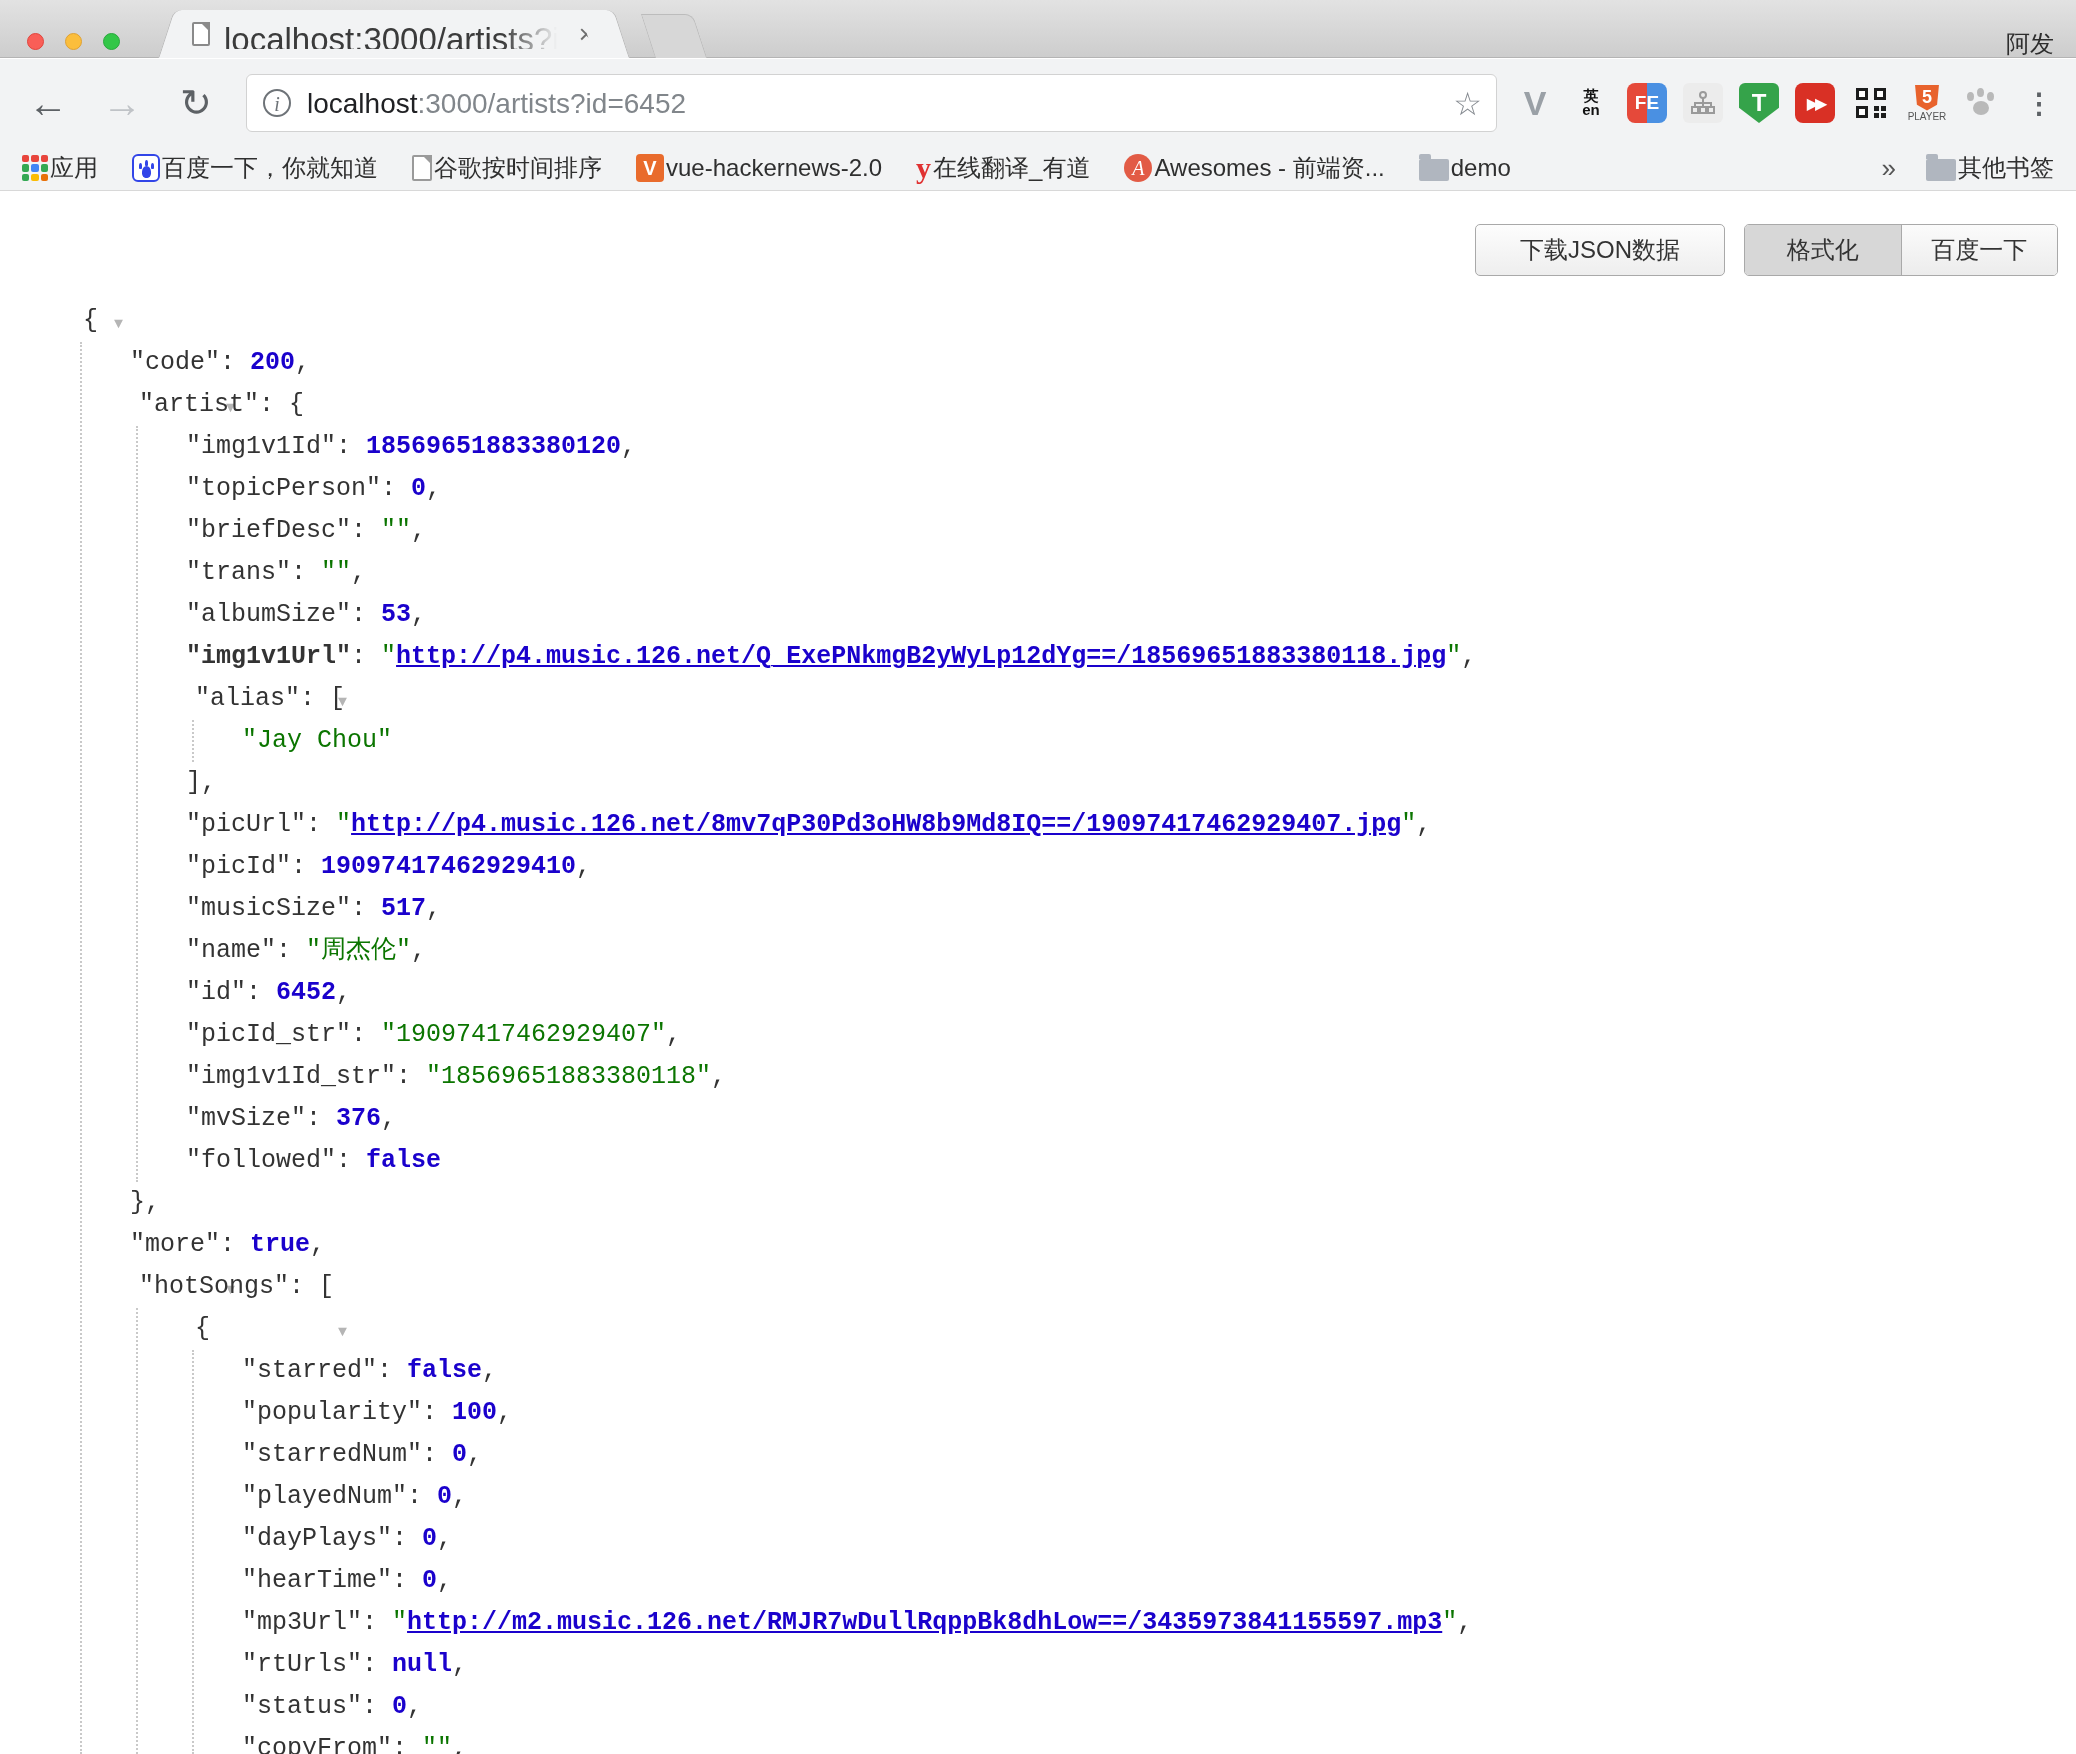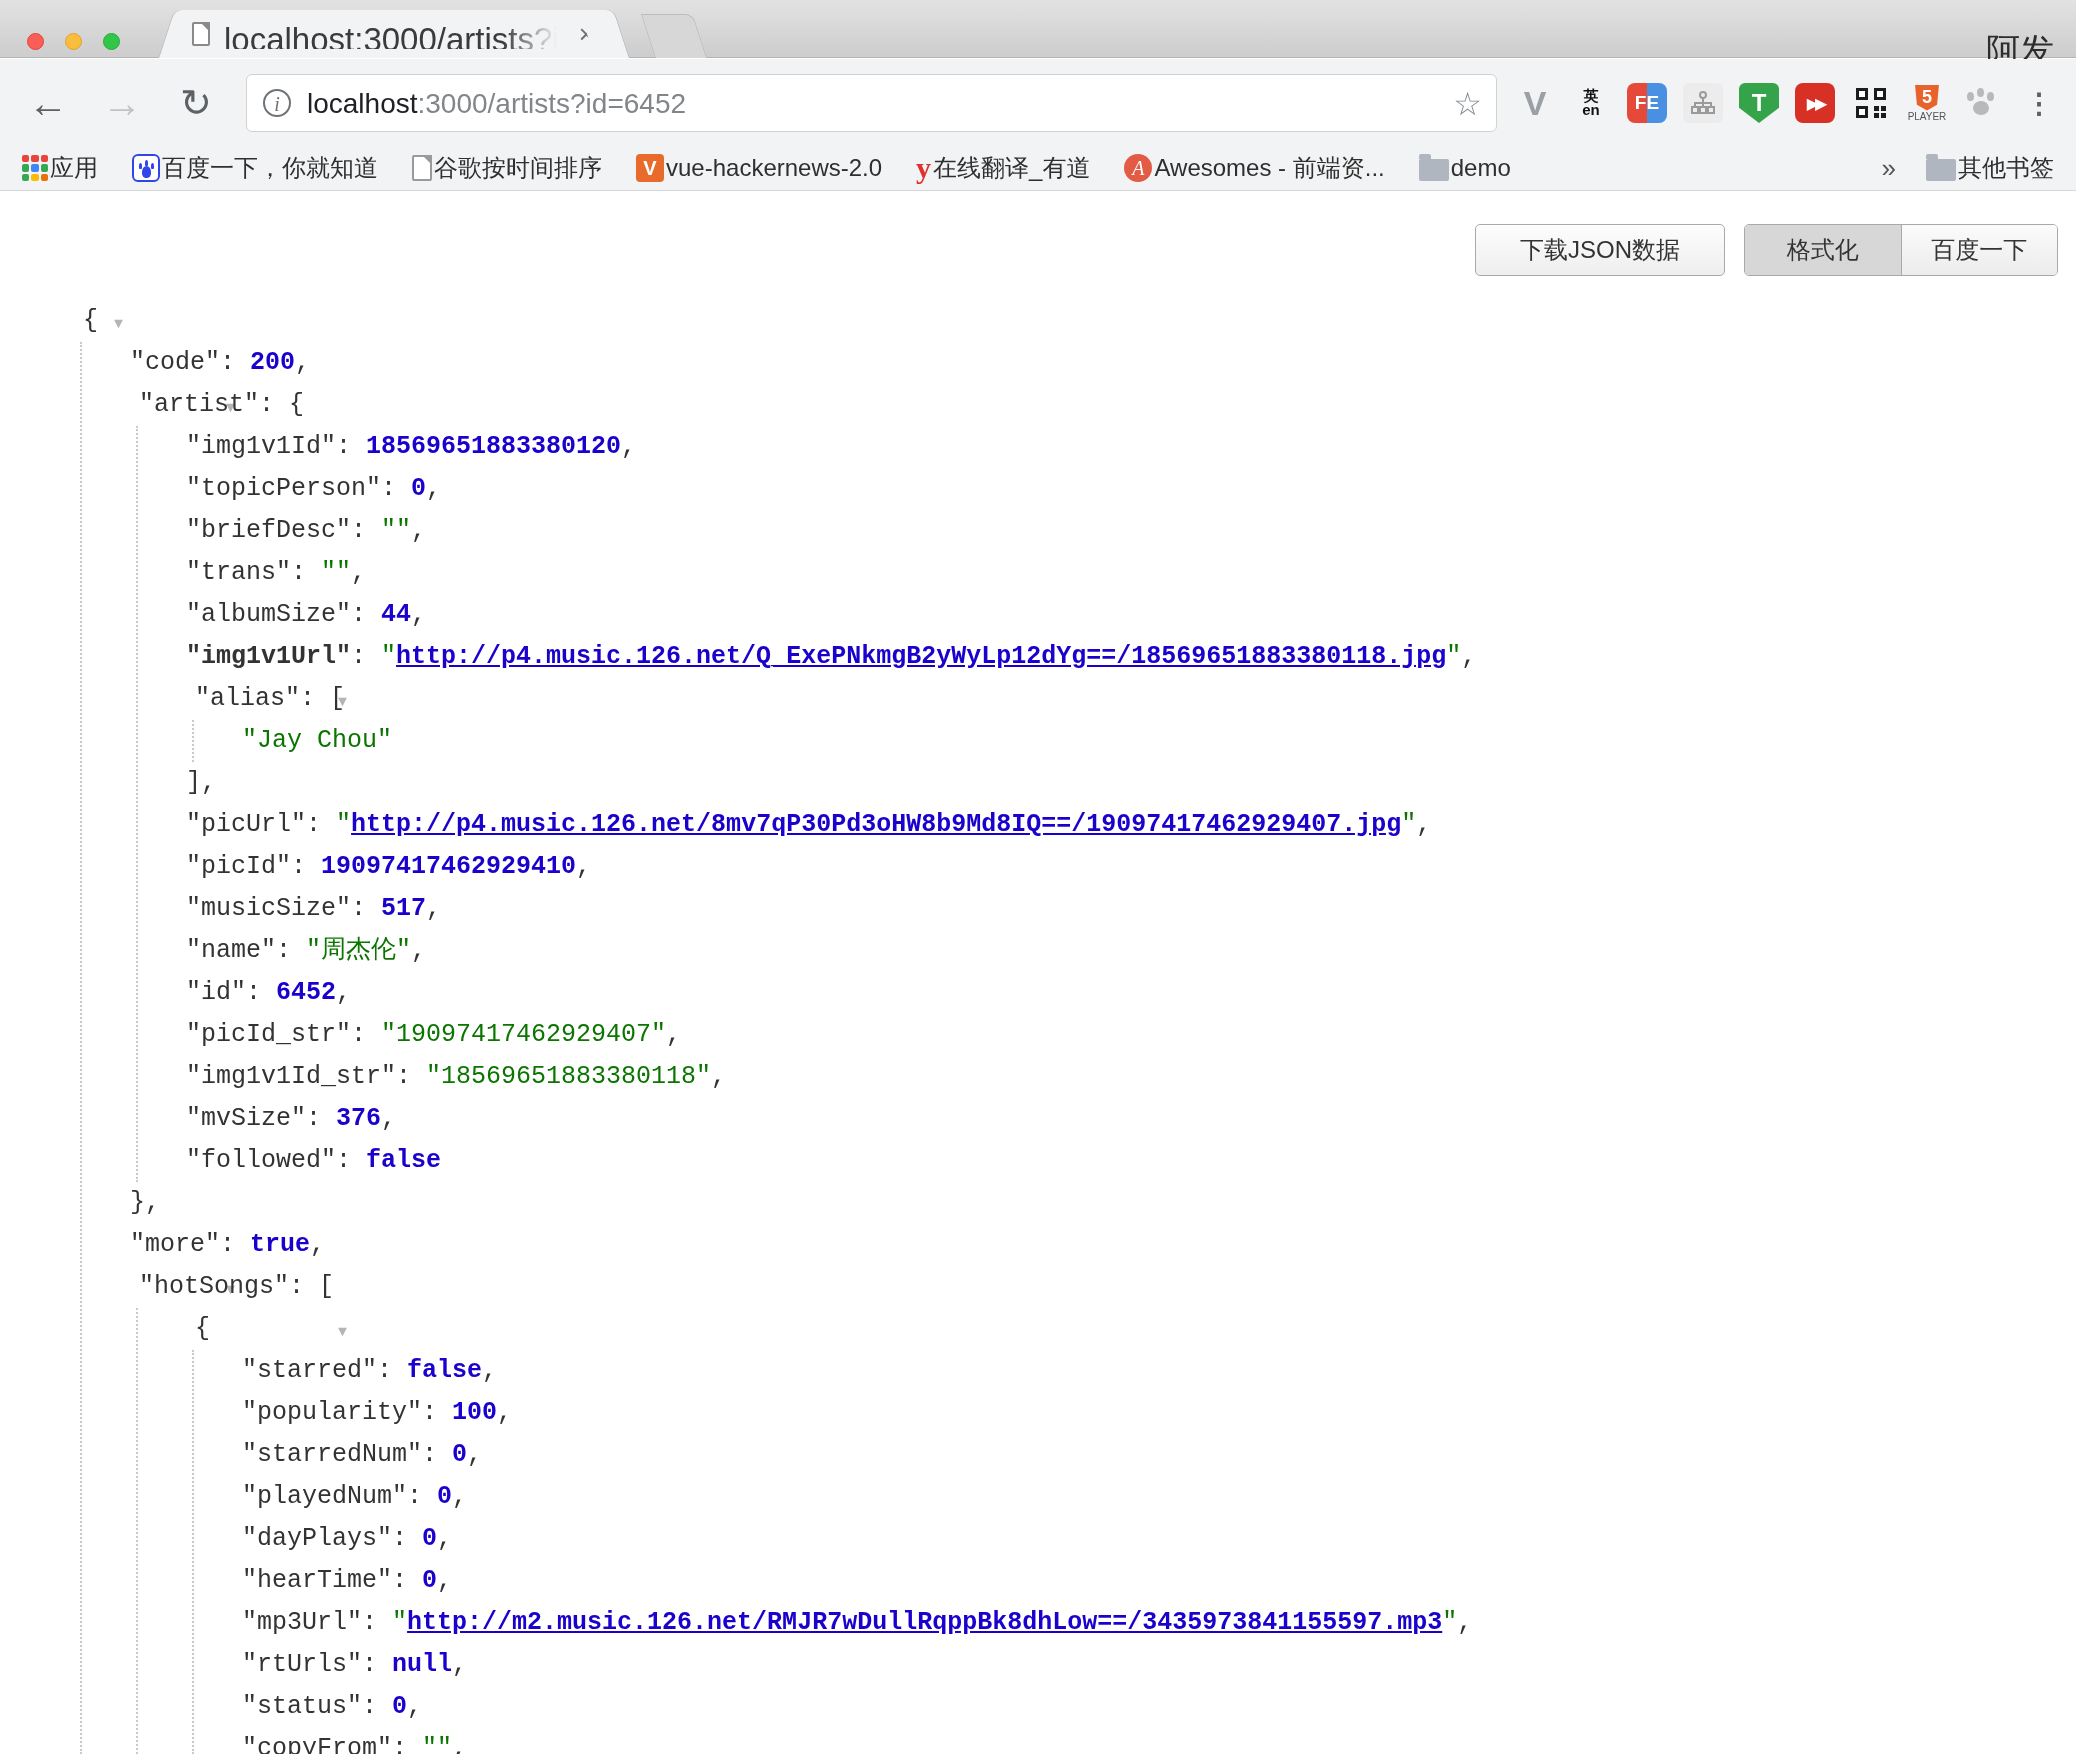--- a/index.html
+++ b/index.html
@@ -24,21 +24,21 @@
   .tab-favicon:after { content:""; position:absolute; right:-2px; top:-2px; border:5px solid #8a8a8a;
                  border-left-color:transparent; border-bottom-color:transparent; }
   .tab-title { position:absolute; left:38px; top:11px; width:340px; height:28px; font-size:33px;
                color:#3b3b3b; white-space:nowrap; overflow:hidden;
                -webkit-mask-image:linear-gradient(90deg,#000 82%,transparent 98%);
                mask-image:linear-gradient(90deg,#000 82%,transparent 98%); }
   .tab-close { position:absolute; right:8px; top:9px; font-size:26px; color:#6e6e6e; line-height:30px; }
   .newtab-stub { position:absolute; left:648px; top:14px; width:52px; height:44px;
                  background:#d7d7d7; border:1px solid #bcbcbc; border-bottom:none;
                  transform:skewX(18deg); border-radius:0 8px 0 0; }
-  .profile-name { position:absolute; right:22px; top:28px; font-size:34px; color:#2d2d2d; }
+  .profile-name { position:absolute; right:22px; top:28px; font-size:24px; color:#2d2d2d; }
 
   
   .navbar { position:absolute; left:0; top:59px; width:2076px; height:87px; background:#f2f3f4; }
   .nav-icon { position:absolute; top:18px; width:52px; height:52px; text-align:center;
               font-size:40px; line-height:52px; color:#5d6165; }
   .nav-back    { left:22px; }
   .nav-forward { left:96px; color:#c0c3c7; }
   .nav-reload  { left:170px; font-size:38px; }
   .omnibox { position:absolute; left:246px; top:15px; width:1251px; height:58px; background:#fff;
              border:1px solid #d2d2d2; border-radius:6px; }
@@ -261,21 +261,21 @@
     <div class="guide" style="left:136px; top:1008px; height:446px;"></div>
     <div class="guide" style="left:192px; top:1050px; height:404px;"></div>
     <div id="json-lines">
         <div class="jline" style="padding-left: 74px;"><span class="tri" style="left: 40px;">▼</span><span>{</span></div>
         <div class="jline" style="padding-left: 130px;"><span class="jkey">"code"</span><span>: </span><span class="v-num">200</span><span>,</span></div>
         <div class="jline" style="padding-left: 130px;"><span class="tri" style="left: 96px;">▼</span><span class="jkey">"artist"</span><span>: </span><span>{</span></div>
         <div class="jline" style="padding-left: 186px;"><span class="jkey">"img1v1Id"</span><span>: </span><span class="v-num">18569651883380120</span><span>,</span></div>
         <div class="jline" style="padding-left: 186px;"><span class="jkey">"topicPerson"</span><span>: </span><span class="v-num">0</span><span>,</span></div>
         <div class="jline" style="padding-left: 186px;"><span class="jkey">"briefDesc"</span><span>: </span><span class="v-str">""</span><span>,</span></div>
         <div class="jline" style="padding-left: 186px;"><span class="jkey">"trans"</span><span>: </span><span class="v-str">""</span><span>,</span></div>
-        <div class="jline" style="padding-left: 186px;"><span class="jkey">"albumSize"</span><span>: </span><span class="v-num">44</span><span>,</span></div>
+        <div class="jline" style="padding-left: 186px;"><span class="jkey">"albumSize"</span><span>: </span><span class="v-num">53</span><span>,</span></div>
         <div class="jline hl" style="padding-left: 186px;"><div class="hl-box"></div><span class="jkey">"img1v1Url"</span><span>: </span><span class="v-str">"</span><a class="v-link">http://p4.music.126.net/Q_ExePNkmgB2yWyLp12dYg==/18569651883380118.jpg</a><span class="v-str">"</span><span>,</span></div>
         <div class="jline" style="padding-left: 186px;"><span class="tri" style="left: 152px;">▼</span><span class="jkey">"alias"</span><span>: </span><span>[</span></div>
         <div class="jline" style="padding-left: 242px;"><span class="v-str">"Jay Chou"</span></div>
         <div class="jline" style="padding-left: 186px;"><span>]</span><span>,</span></div>
         <div class="jline" style="padding-left: 186px;"><span class="jkey">"picUrl"</span><span>: </span><span class="v-str">"</span><a class="v-link">http://p4.music.126.net/8mv7qP30Pd3oHW8b9Md8IQ==/19097417462929407.jpg</a><span class="v-str">"</span><span>,</span></div>
         <div class="jline" style="padding-left: 186px;"><span class="jkey">"picId"</span><span>: </span><span class="v-num">19097417462929410</span><span>,</span></div>
         <div class="jline" style="padding-left: 186px;"><span class="jkey">"musicSize"</span><span>: </span><span class="v-num">517</span><span>,</span></div>
         <div class="jline" style="padding-left: 186px;"><span class="jkey">"name"</span><span>: </span><span class="v-str">"周杰伦"</span><span>,</span></div>
         <div class="jline" style="padding-left: 186px;"><span class="jkey">"id"</span><span>: </span><span class="v-num">6452</span><span>,</span></div>
         <div class="jline" style="padding-left: 186px;"><span class="jkey">"picId_str"</span><span>: </span><span class="v-str">"19097417462929407"</span><span>,</span></div>

